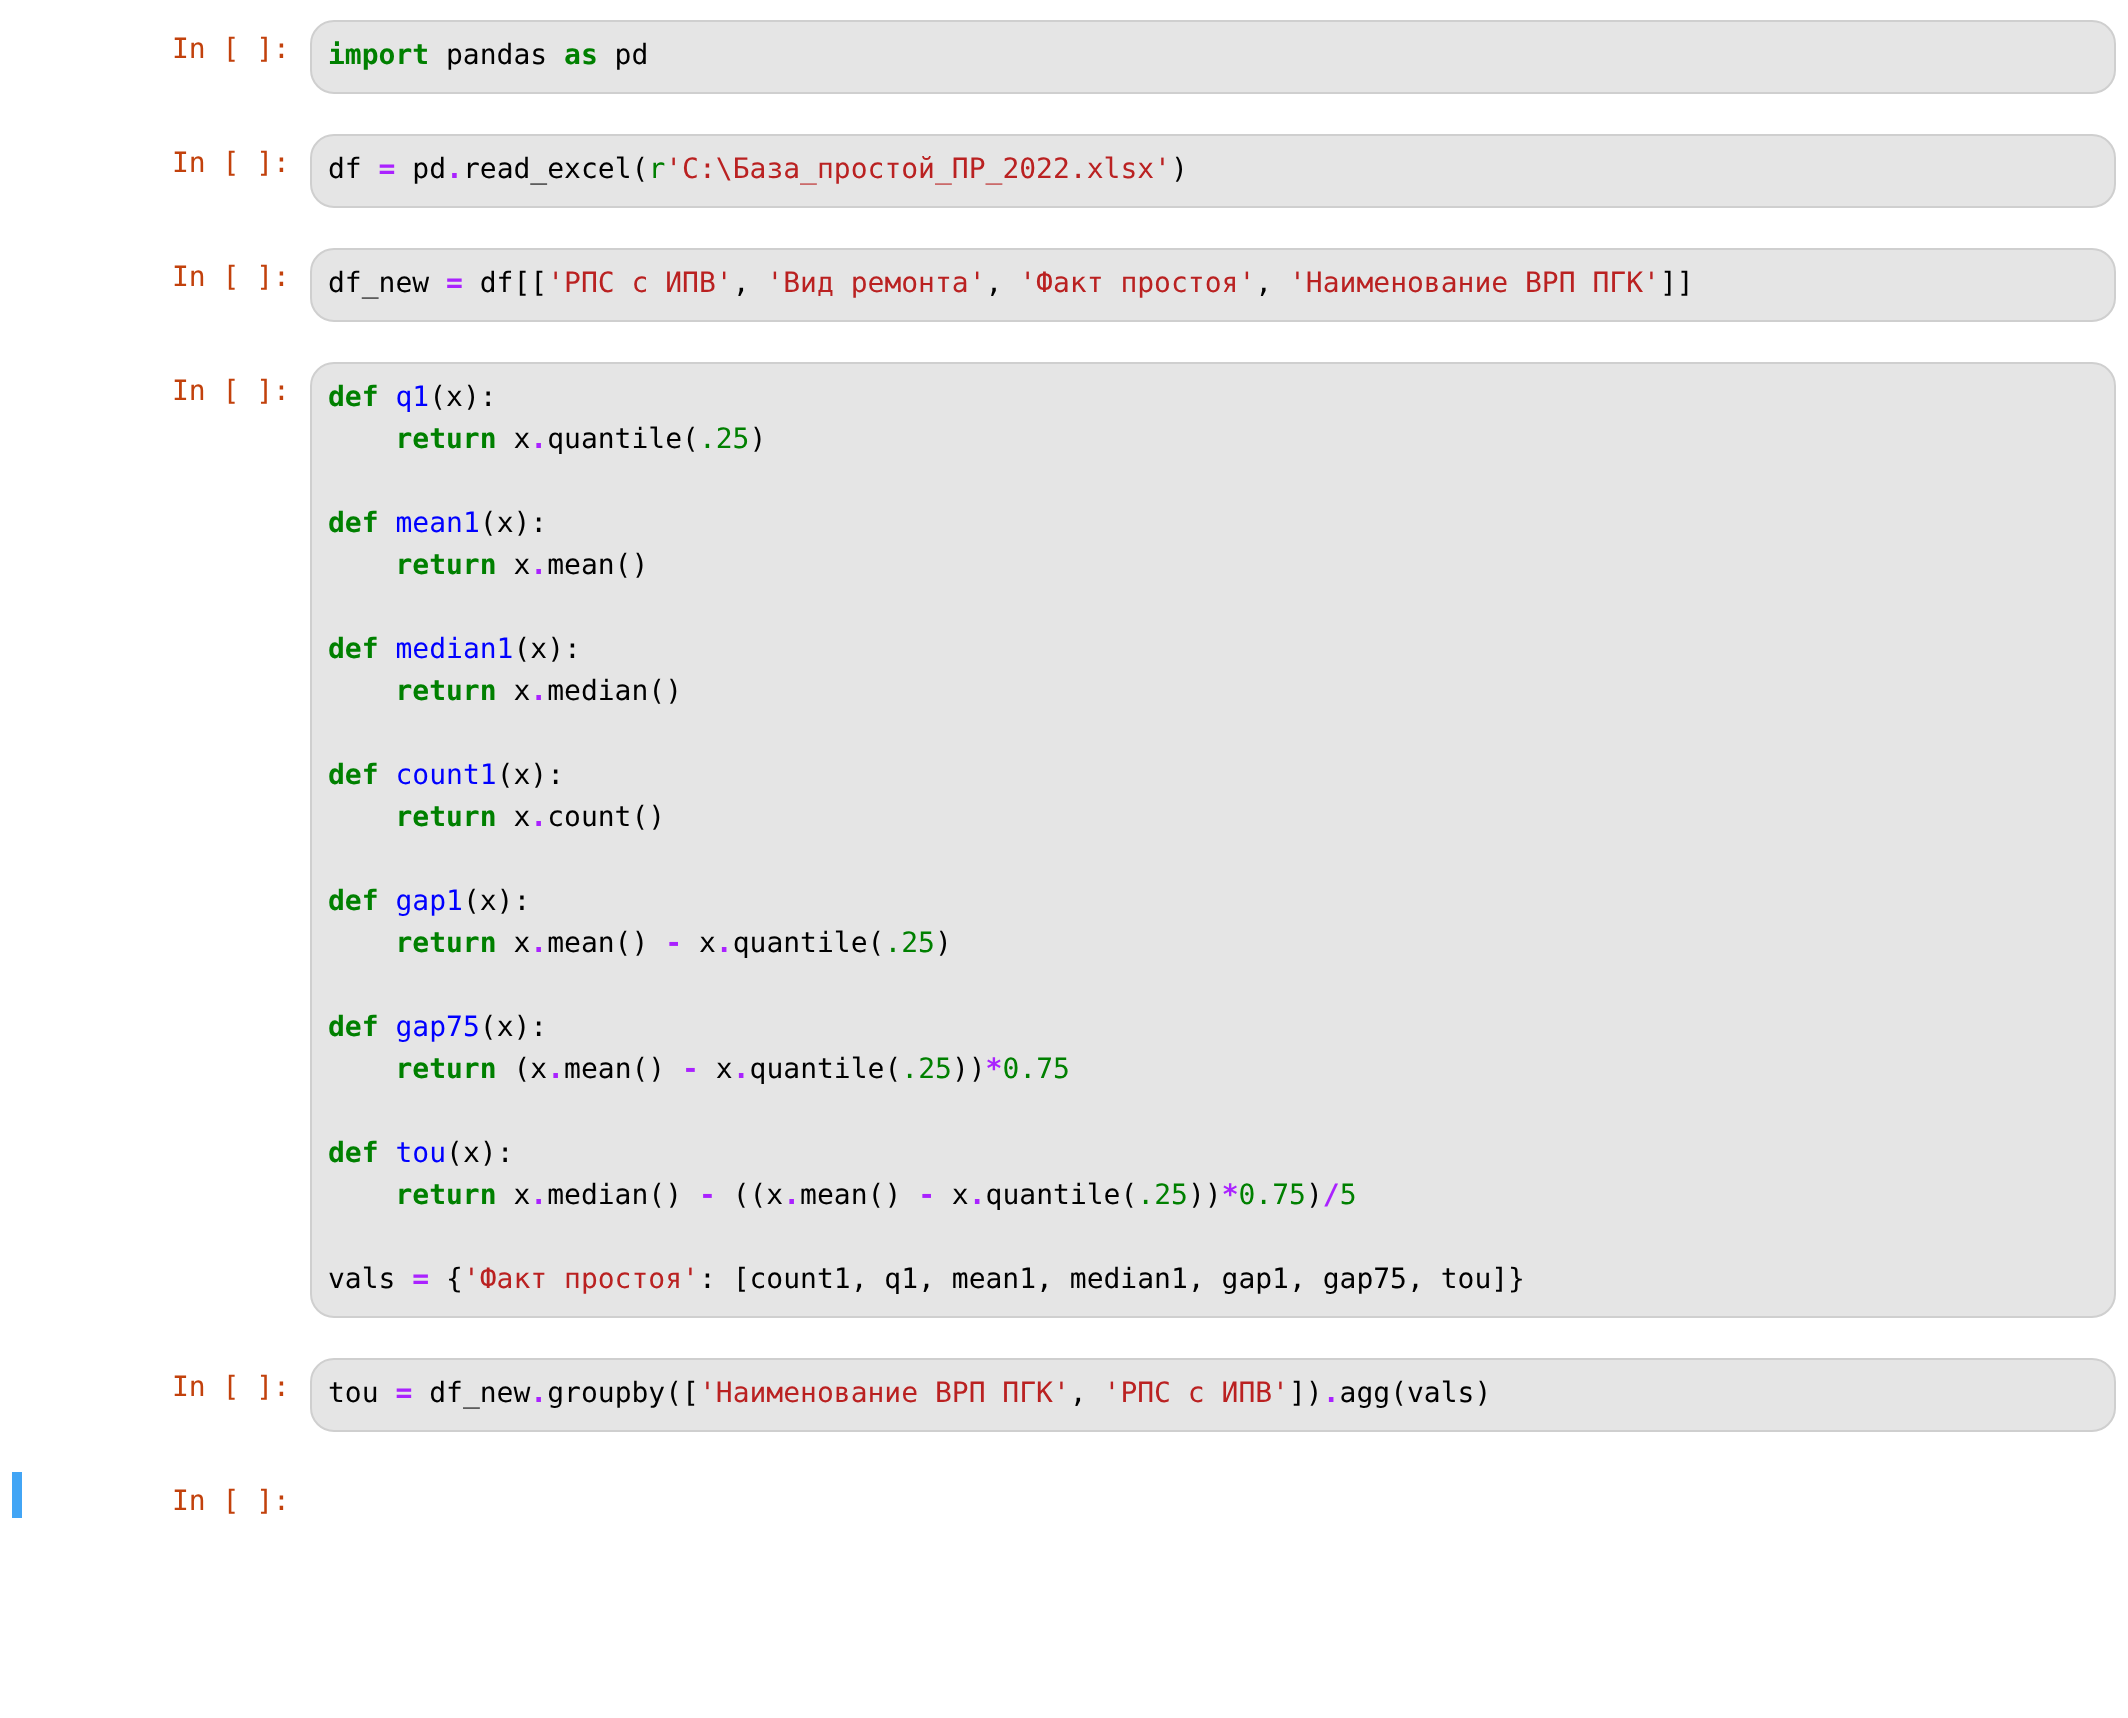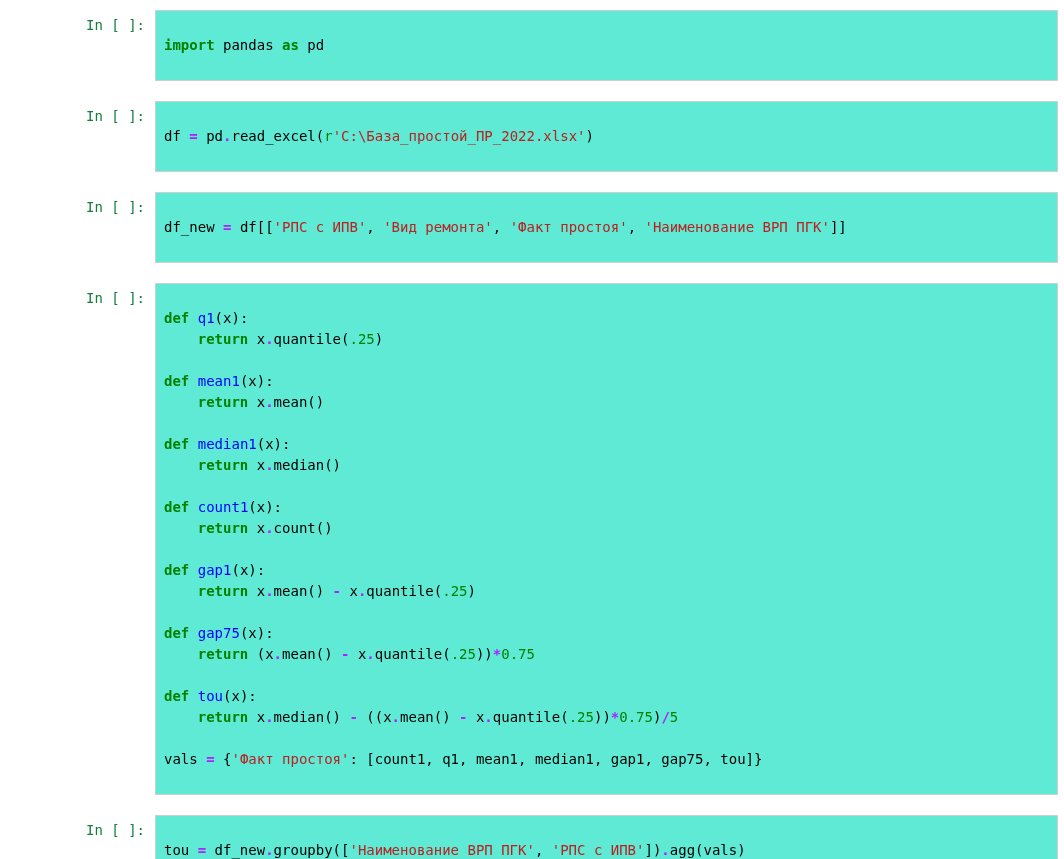--- a/index.html
+++ b/index.html
@@ -23,30 +23,30 @@
     }
     .cell.selected {
       border-left: 5px solid #42A5F5;
     }
     .prompt-area {
       flex: 0 0 140px;
       text-align: right;
       padding: 7px 10px 0 0;
       font-family: "DejaVu Sans Mono", Consolas, Menlo, monospace;
       font-size: 14px;
-      color: #15803d;
+      color: #c2410c;
       white-space: pre;
       user-select: none;
     }
     .input-area {
       flex: 1 1 auto;
-      background: #5eead4;
+      background: #e5e5e5;
       border: 1px solid #cfcfcf;
-      border-radius: 0;
-      padding: 24px 8px;
+      border-radius: 12px;
+      padding: 7px 8px;
       min-height: 30px;
       overflow-x: auto;
     }
     pre.code {
       font-family: "DejaVu Sans Mono", Consolas, Menlo, monospace;
       font-size: 14px;
       line-height: 21px;
       white-space: pre;
     }
     .kw   { color: #008000; font-weight: bold; }

